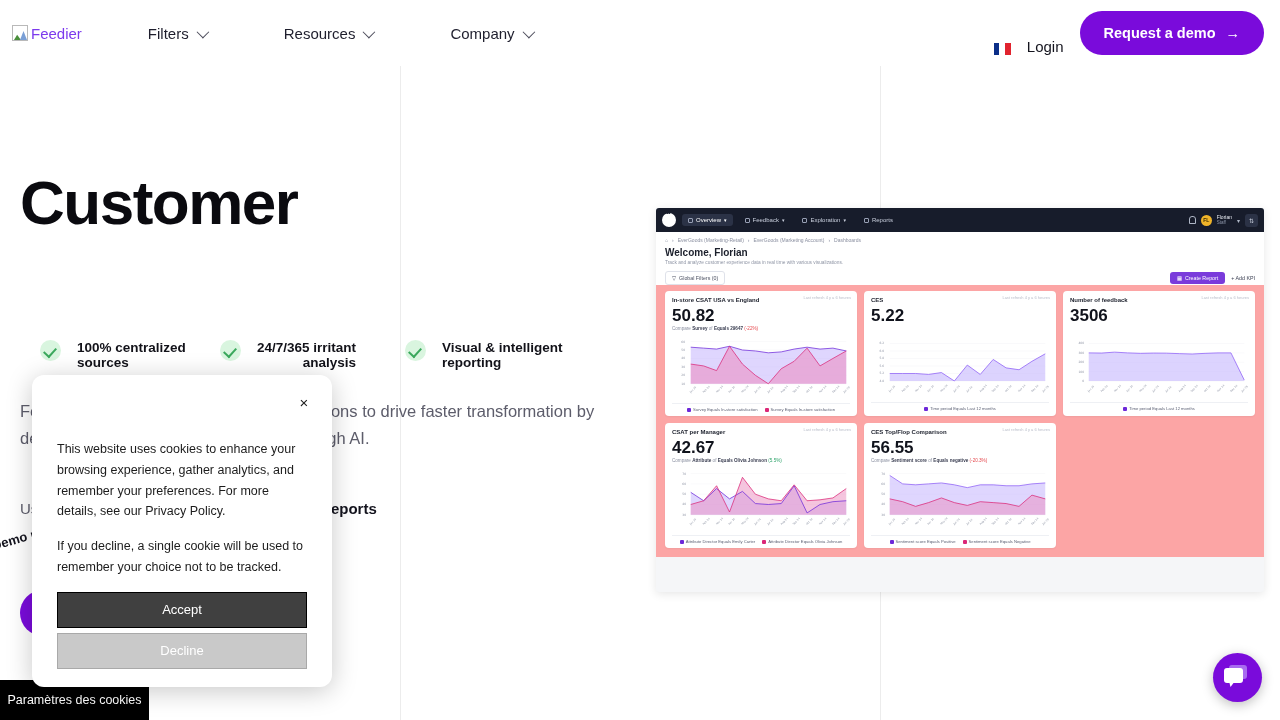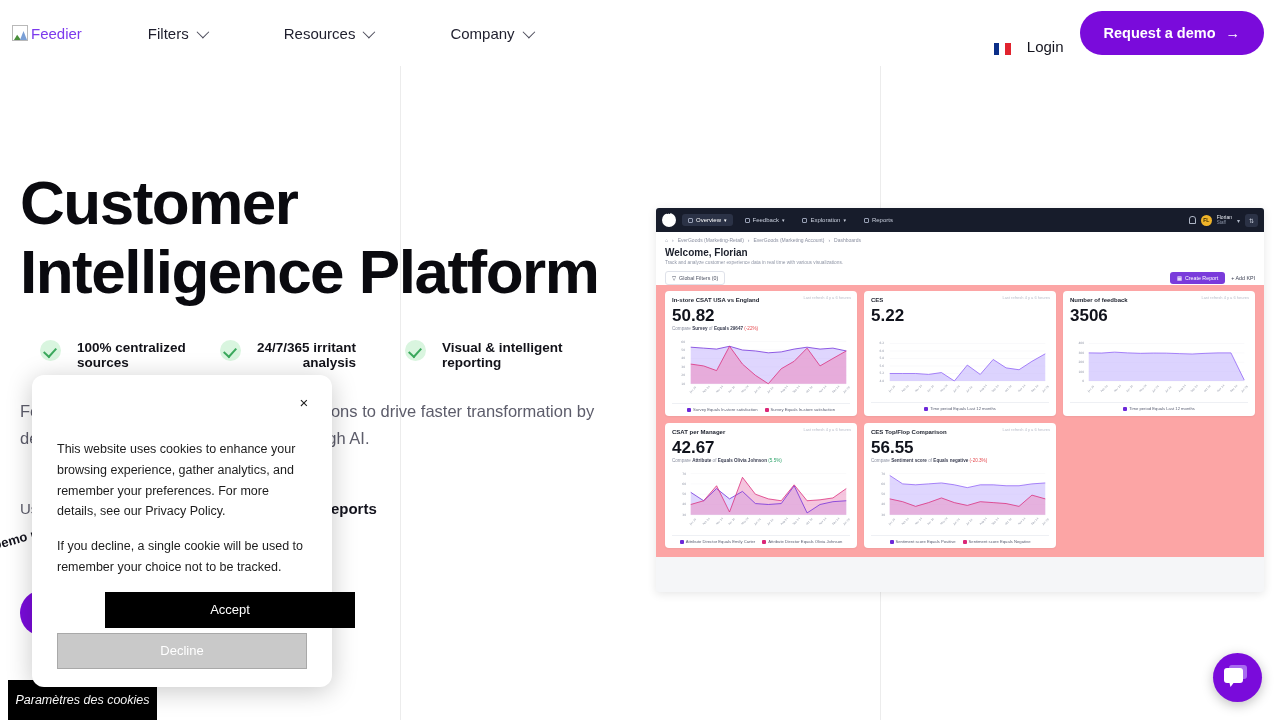--- a/index.html
+++ b/index.html
@@ -112,27 +112,27 @@
   .cookie { position:absolute; left:32px; top:375px; width:300px; height:312px;
     background:#fff; border-radius:12px; box-shadow:0 4px 26px rgba(0,0,0,.22);
     padding:22px 25px 20px; z-index:60; }
   .cookie-close { position:absolute; right:20px; top:20px; width:16px; height:16px;
     cursor:pointer; color:#1b1b1b; font-size:15px; line-height:16px; text-align:center;
     background:none; border:none; font-family:"Liberation Sans", sans-serif; }
   .cookie p { font-size:12.5px; line-height:20.8px; color:#1c1c1c; margin-top:42px; }
   .cookie p + p { margin-top:14px; }
   .cookie-btn { display:block; width:250px; height:36px; margin-top:14px; font-size:13px;
     border:1px solid #000; cursor:pointer; font-family:"Liberation Sans", sans-serif; }
-  .cookie-accept { background:#000000; color:#fff;margin-left:48px; }
+  .cookie-accept { background:#404040; color:#fff; }
   .cookie-decline { background:#c9c9c9; color:#fff; border:1px solid #a9a9a9; margin-top:5px; }
 
   
-  .cookie-settings { position:absolute; left:8px; bottom:0; width:149px; height:40px;
+  .cookie-settings { position:absolute; left:0; bottom:0; width:149px; height:40px;
     background:#000; color:#fff; font-size:12.5px; display:flex; align-items:center;
-    justify-content:center; cursor:pointer; z-index:50;font-style:italic; }
+    justify-content:center; cursor:pointer; z-index:50; }
 
   
   .chat { position:absolute; right:18px; bottom:18px; width:49px; height:49px;
     border-radius:50%; background:#7a0bdb; cursor:pointer; z-index:50;
     box-shadow:0 3px 12px rgba(0,0,0,.25); }
   .chat .b1 { position:absolute; left:16px; top:12px; width:18px; height:14px;
     background:#a86bf0; border-radius:3px; }
   .chat .b2 { position:absolute; left:11px; top:15px; width:19px; height:15px;
     background:#fff; border-radius:3px; }
   .chat .b2::after { content:""; position:absolute; left:5px; top:13px; width:6px; height:6px;
@@ -172,21 +172,20 @@
     <span class="login">Login</span>
     <button class="demo-btn">
       <span>Request a demo</span>
       <span>→</span>
     </button>
   </div>
 </div>
 
 <h1 class="hero-title">
   <div>Customer</div>
-  <div>Intelligence Platform</div>
 </h1>
 
 <div class="features">
   <div class="feature">
     <span class="check"></span>
     <span class="feature-label">
       <span>100% centralized</span><br>
       <span>sources</span>
     </span>
   </div>

